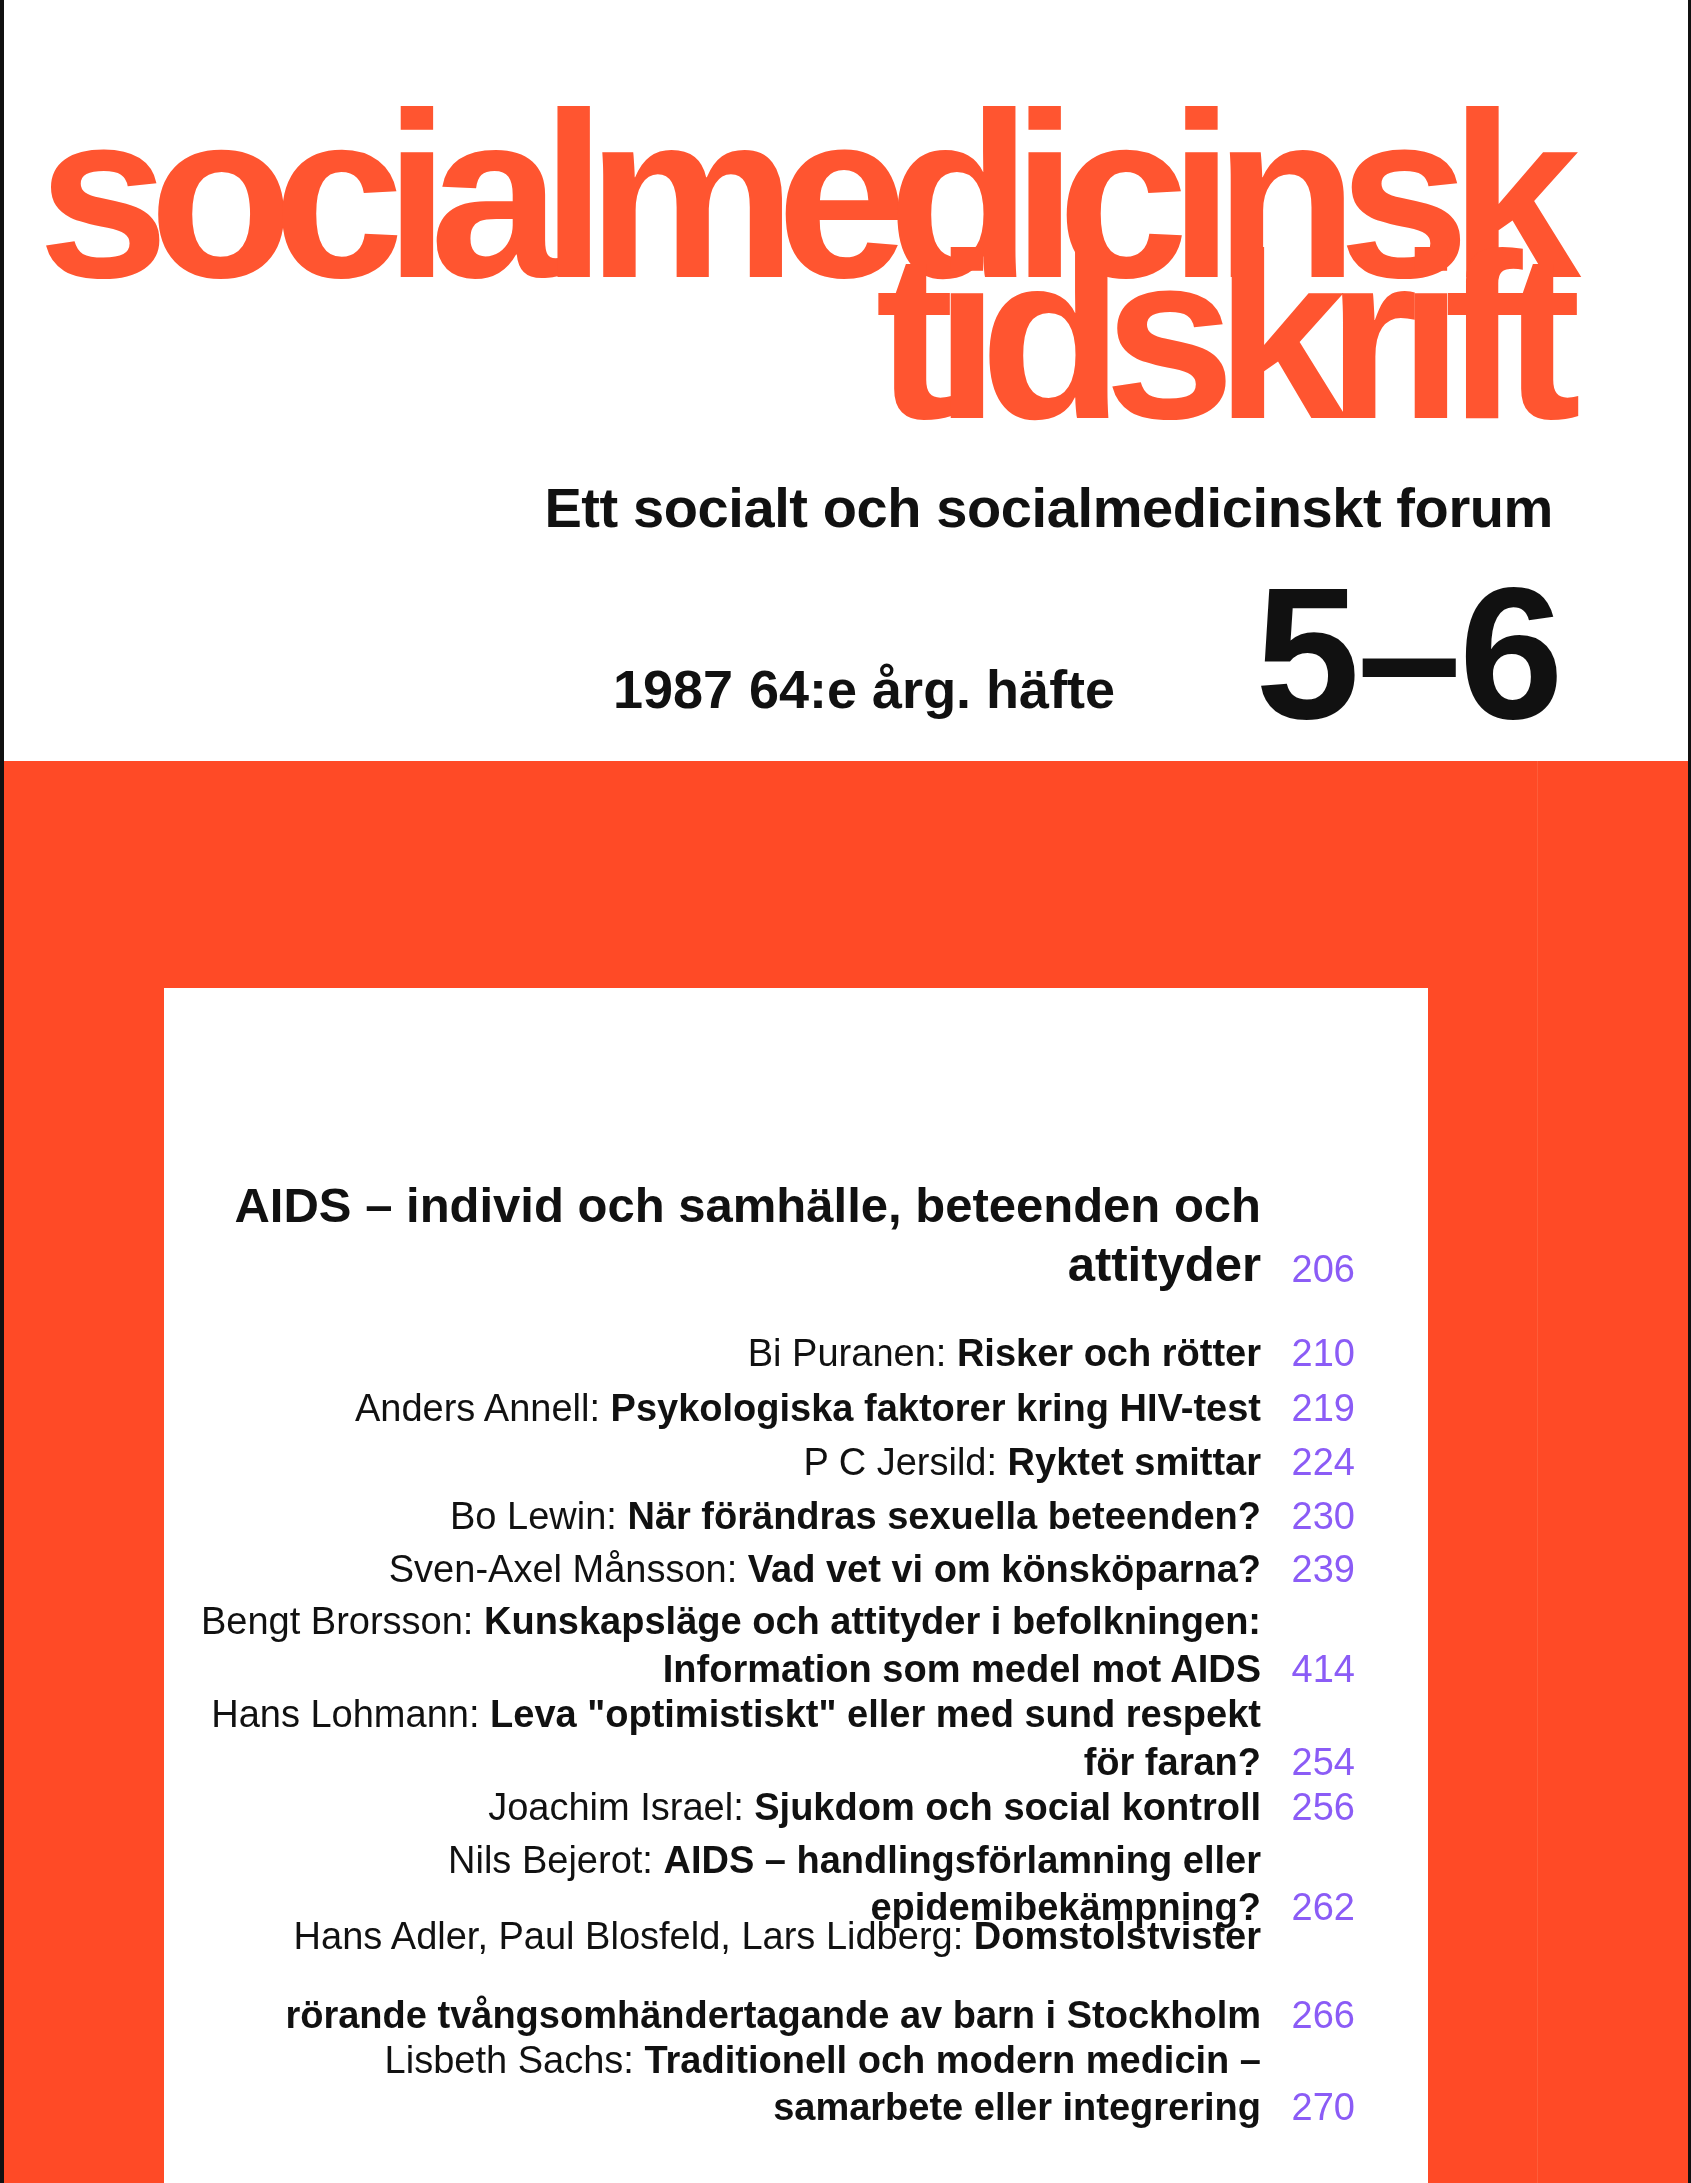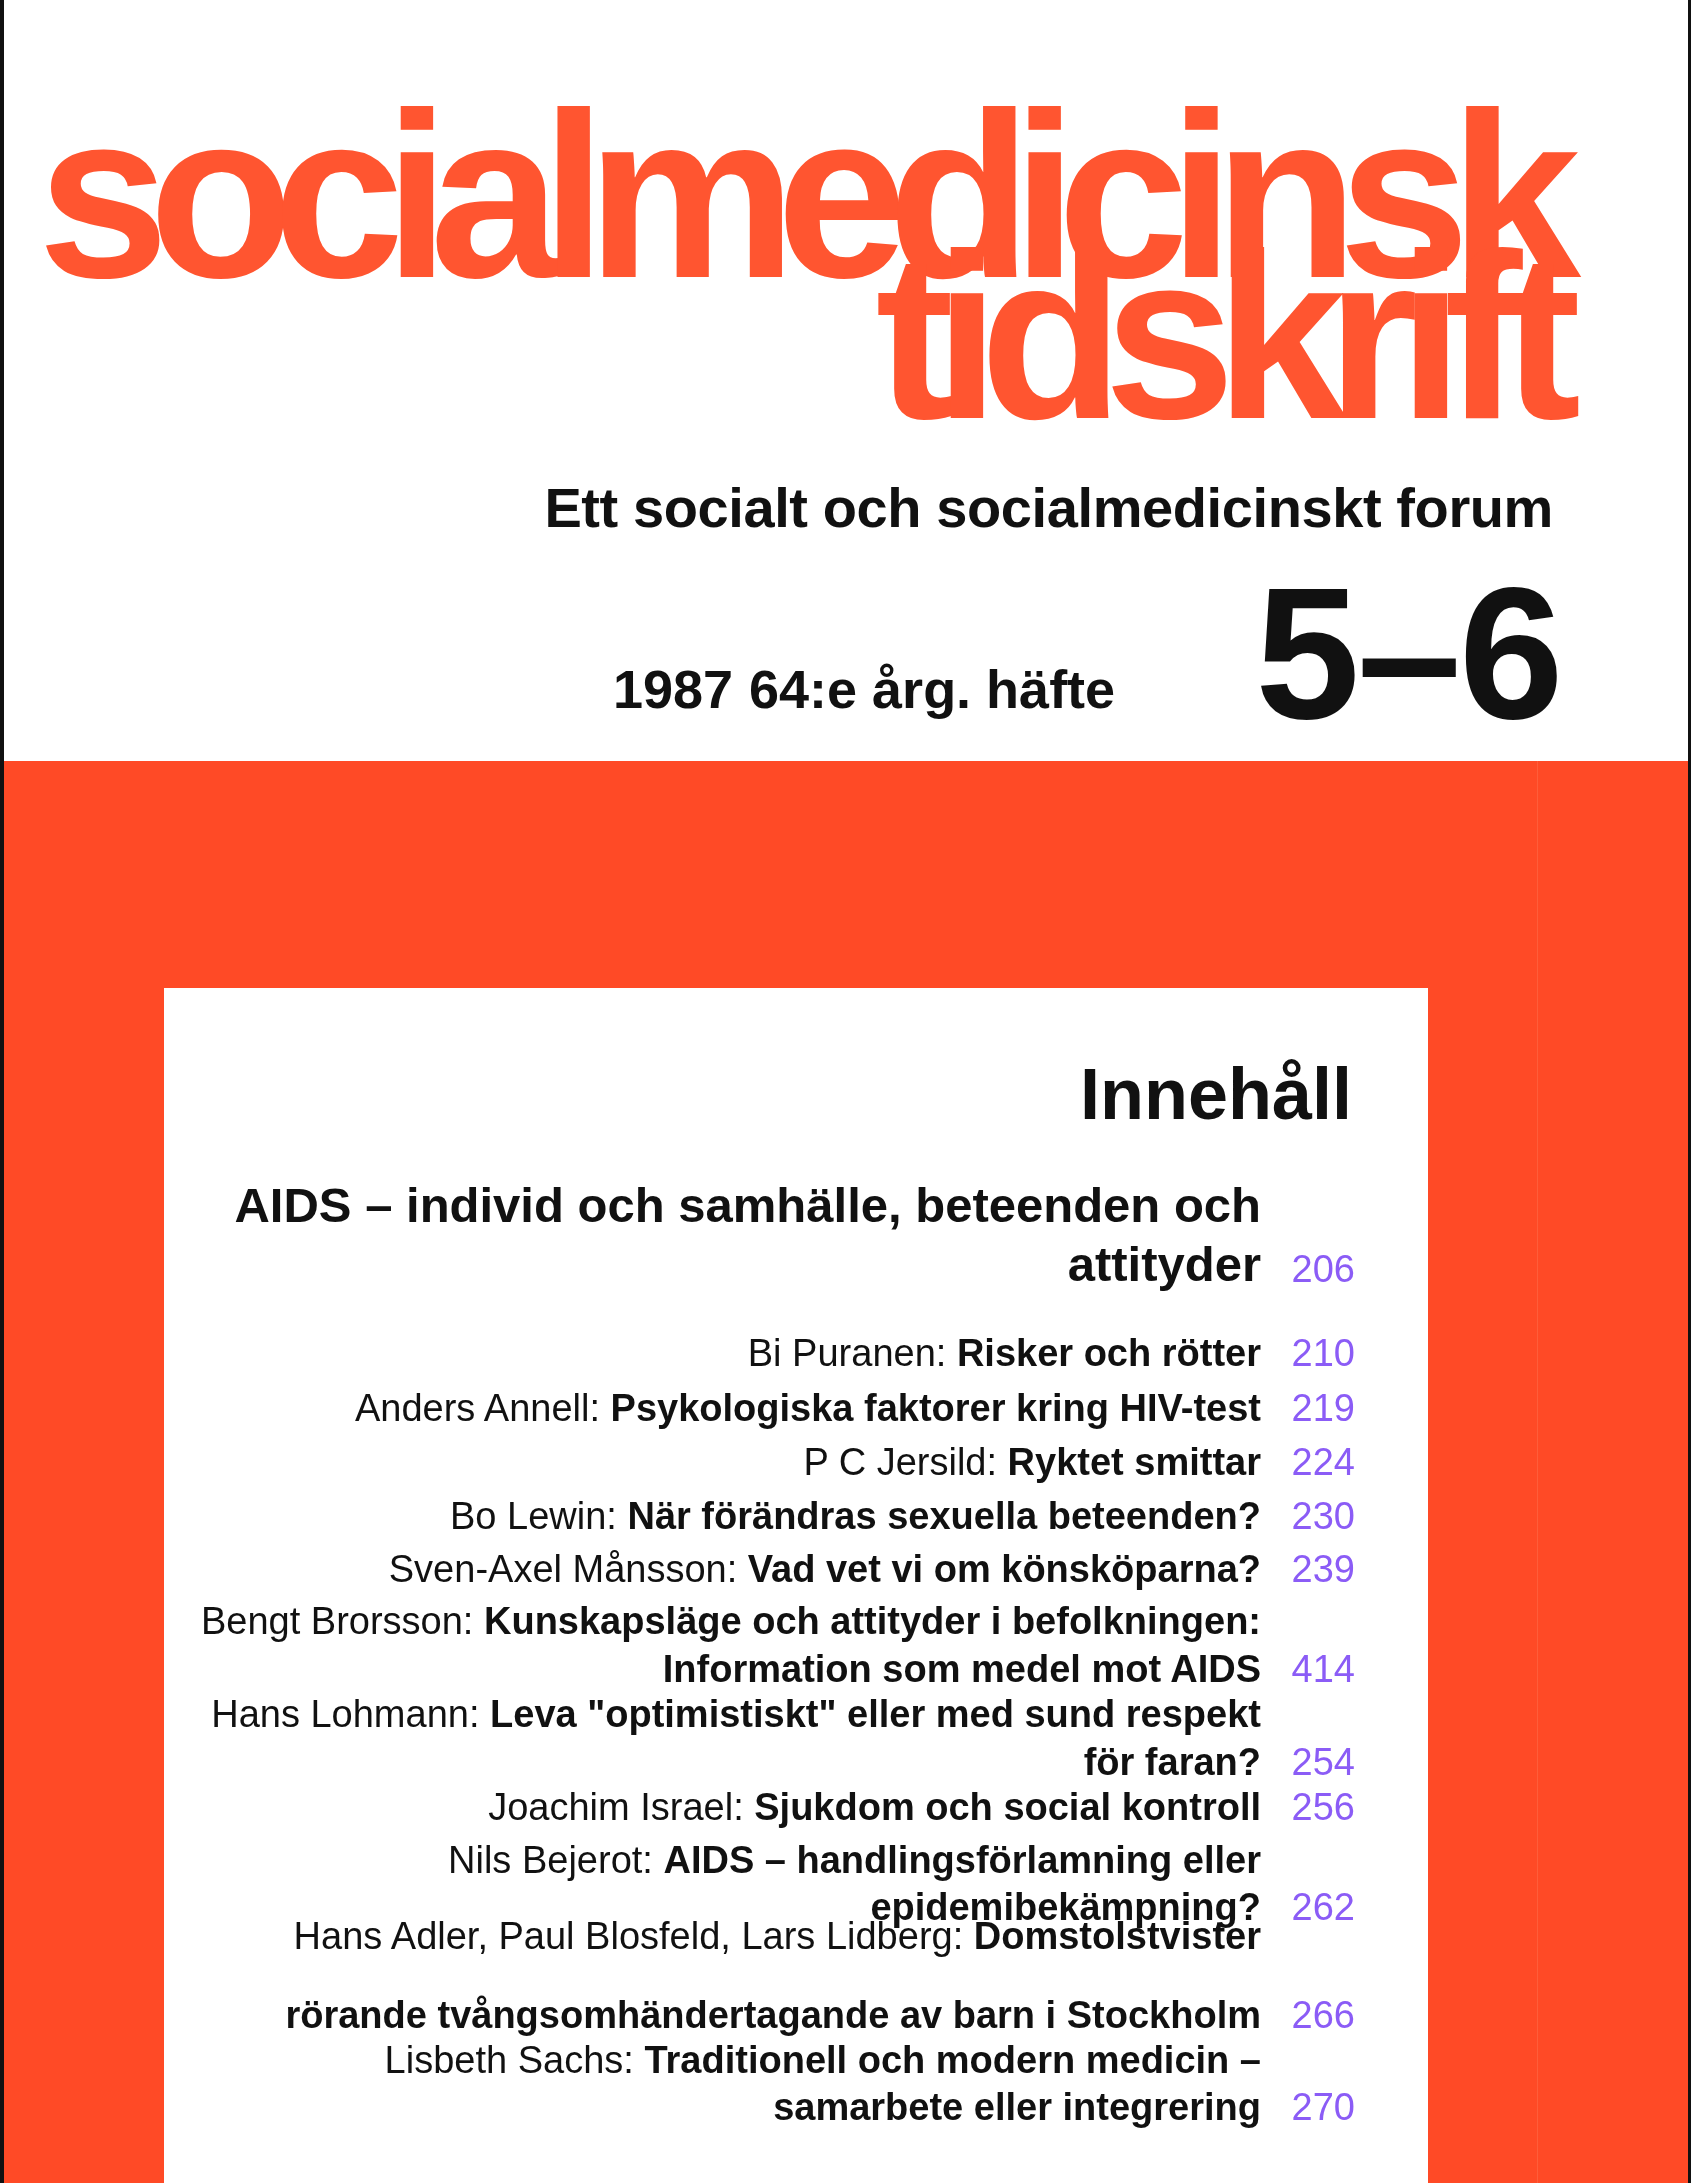--- a/index.html
+++ b/index.html
@@ -81,21 +81,20 @@
     <span class="year">1987</span>
     <span class="volume">64:e årg. häfte</span>
     <span class="issue-number">5–6</span>
   </div>
 </header>
 
 <div class="band"></div>
 <div class="band-seam"></div>
 
 <section class="toc-box">
-  <h2 class="toc-heading" style="margin:0">Innehåll</h2>
   <div class="toc-list" id="toc-list">
     <div class="toc-entry toc-lead" style="top:0">
       <div class="toc-line toc-title" style="top:193px">AIDS – individ och samhälle, beteenden och</div>
       <div class="toc-line toc-title" style="top:252px">attityder</div>
       <div class="toc-page" style="top:262px">206</div>
     </div>
   <div class="toc-entry">
         <div class="toc-line" style="top: 346px;"><span class="toc-author">Bi Puranen: </span><span class="toc-title">Risker och rötter</span></div>
         <div class="toc-page" style="top: 346px;">210</div>
       </div>

